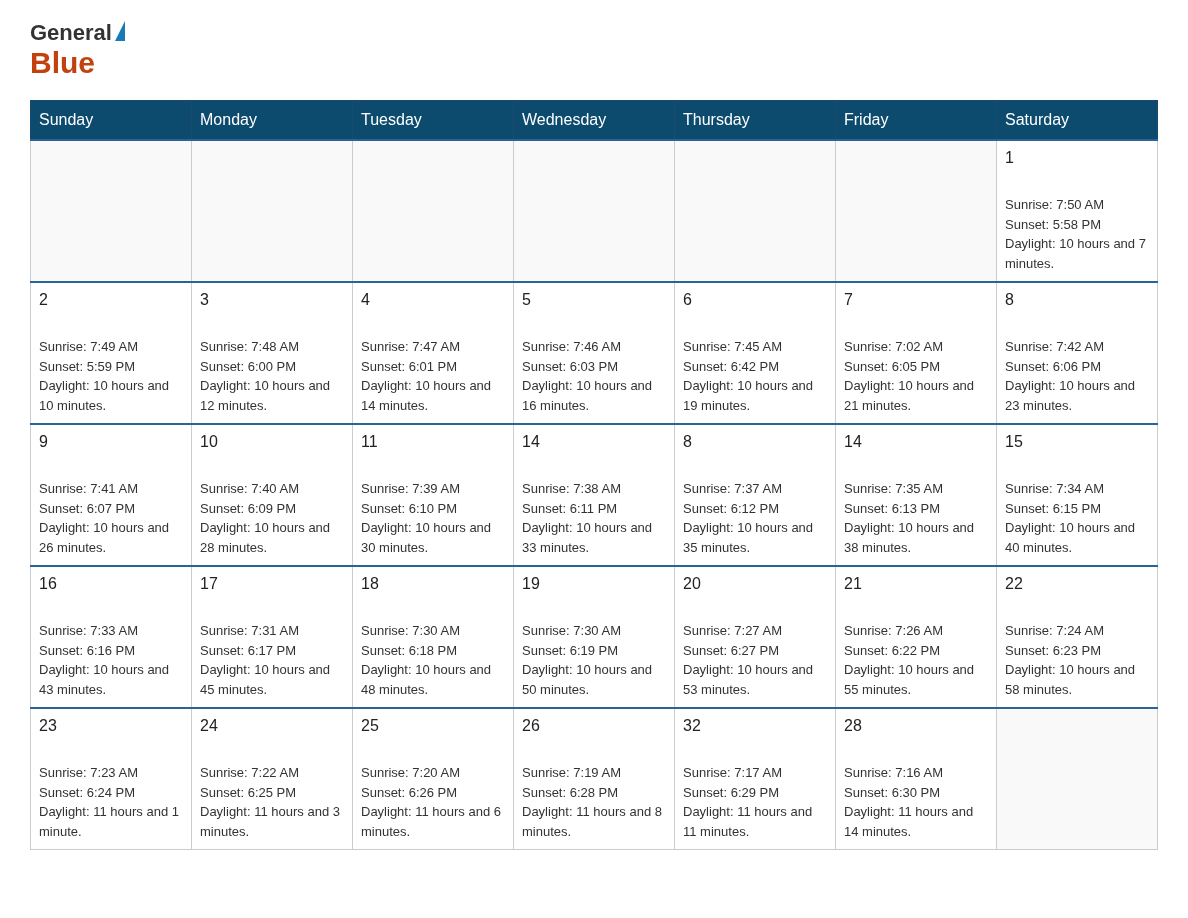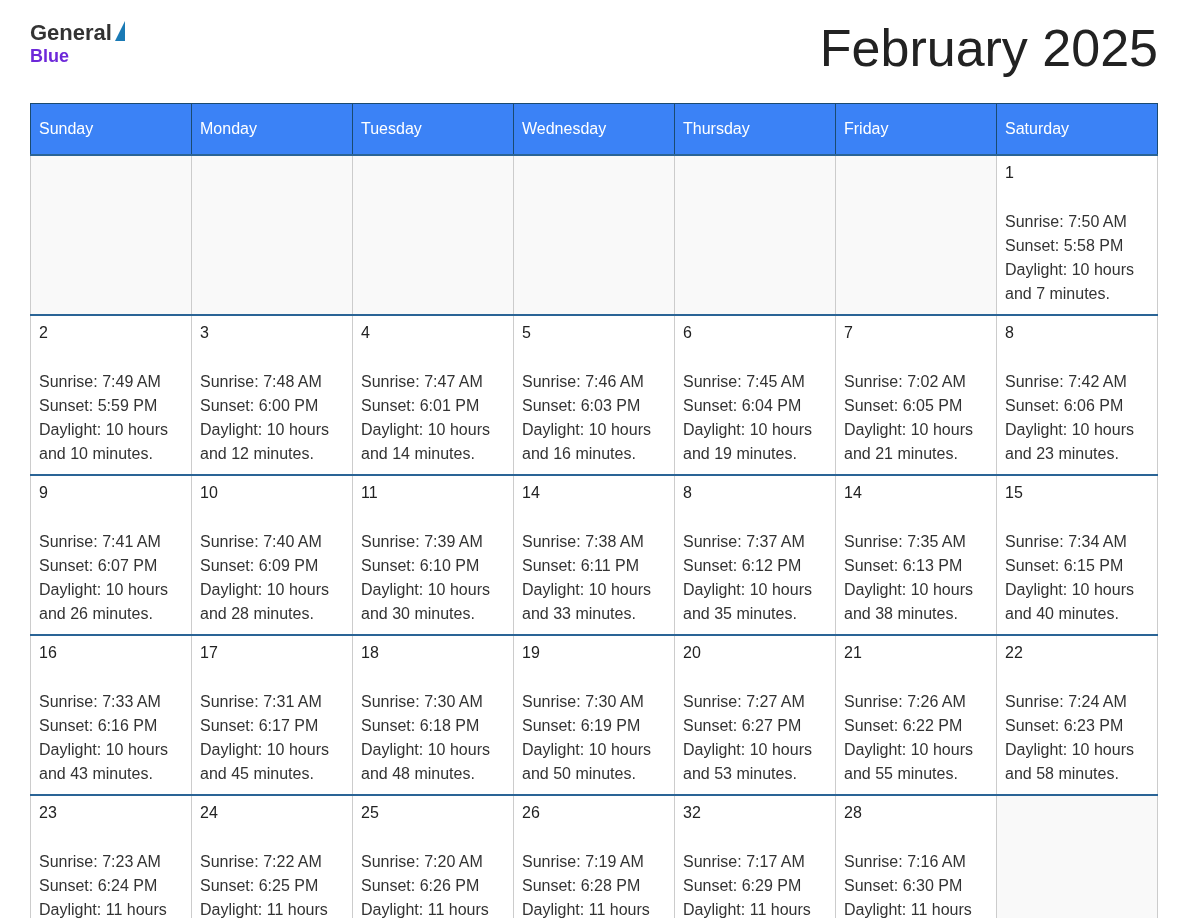--- a/index.html
+++ b/index.html
@@ -7,21 +7,21 @@
       font-family: Arial, sans-serif;
       background: #fff;
       width: 1188px;
       min-height: 918px;
       padding: 20px 30px;
     }
     .header {
       display: flex;
       justify-content: space-between;
       align-items: flex-start;
-      margin-bottom: 26px;
+      margin-bottom: 20px;
     }
     .logo {
       display: flex;
       flex-direction: column;
       align-items: flex-start;
     }
     .logo-top {
       display: flex;
       align-items: center;
     }
@@ -33,23 +33,23 @@
     .logo-triangle {
       width: 0;
       height: 0;
       border-left: 10px solid transparent;
       border-right: 0px solid transparent;
       border-bottom: 20px solid #1a7ab5;
       margin-left: 3px;
       margin-top: -5px;
     }
     .logo-blue {
-      font-size: 18px;
+      font-size: 30px;
       font-weight: bold;
-      color: #6d28d9;
+      color: #c2410c;
     }
     .title-section {
       text-align: right;
     }
     .month-title {
       font-size: 52px;
       font-weight: normal;
       color: #222;
       line-height: 1.1;
     }
@@ -57,23 +57,23 @@
       font-size: 22px;
       color: #444;
       margin-top: 5px;
     }
     .calendar {
       width: 100%;
       border-collapse: collapse;
       border: 1px solid #999;
     }
     .calendar th {
-      background: #3b82f6;
+      background: #0c4a6e;
       color: #fff;
-      padding: 16px 8px;
+      padding: 10px 8px;
       font-size: 16px;
       font-weight: normal;
       text-align: left;
       border: 1px solid #1a4a70;
     }
     .calendar td {
       vertical-align: top;
       padding: 8px;
       border: 1px solid #ccc;
       width: calc(100% / 7);
@@ -82,21 +82,21 @@
       color: #333;
     }
     .day-num {
       font-size: 16px;
       font-weight: normal;
       color: #222;
       display: block;
       margin-bottom: 4px;
     }
     .day-info {
-      font-size: 16px;
+      font-size: 13px;
       line-height: 1.5;
       color: #333;
       margin-top: 28px;
     }
     .empty-cell {
       background: #f9f9f9;
     }
     .week-row td {
       border-top: 2px solid #2a6496;
     }
@@ -106,21 +106,20 @@
 
 <div class="header">
   <div class="logo">
     <div class="logo-top">
       <span class="logo-general">General</span>
       <div class="logo-triangle"></div>
     </div>
     <span class="logo-blue">Blue</span>
   </div>
   <div class="title-section">
-    <div class="month-title">February 2025</div>
   </div>
 </div>
 
 <table class="calendar">
   <thead>
     <tr>
     <th>Sunday</th>
         <th>Monday</th>
         <th>Tuesday</th>
         <th>Wednesday</th>
@@ -165,21 +164,21 @@
         </td>
         <td>
           <span class="day-num">5</span>
           <div class="day-info">Sunrise: 7:46 AM
 Sunset: 6:03 PM
 Daylight: 10 hours and 16 minutes.</div>
         </td>
         <td>
           <span class="day-num">6</span>
           <div class="day-info">Sunrise: 7:45 AM
-Sunset: 6:04 PM
+Sunset: 6:42 PM
 Daylight: 10 hours and 19 minutes.</div>
         </td>
         <td>
           <span class="day-num">7</span>
           <div class="day-info">Sunrise: 7:02 AM
 Sunset: 6:05 PM
 Daylight: 10 hours and 21 minutes.</div>
         </td>
         <td>
           <span class="day-num">8</span>

